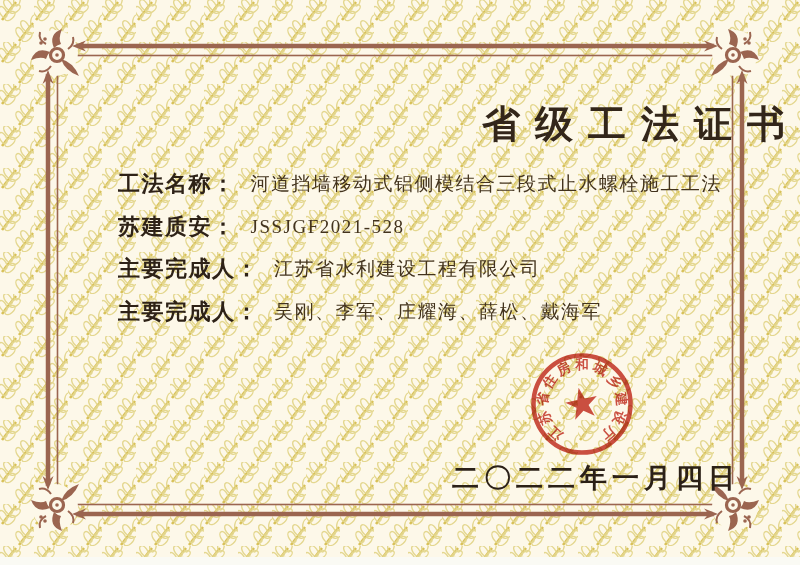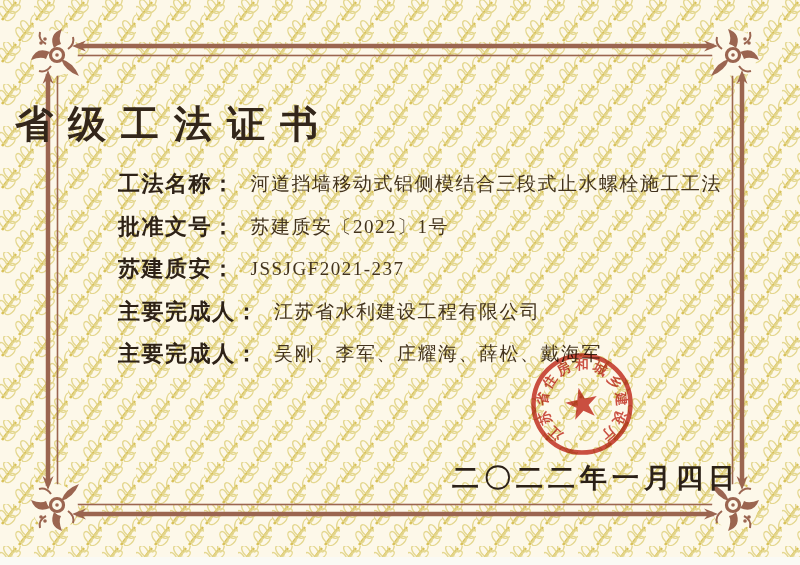--- a/index.html
+++ b/index.html
@@ -3,21 +3,21 @@
 <meta charset="utf-8">
 <style>
   html,body{margin:0;padding:0;background:#e9e6da;}
   .stage{
     position:relative;width:800px;height:565px;overflow:hidden;
     background:#fdf8e9;
     font-family:"Liberation Serif","DejaVu Serif",serif;
   }
   .bg{position:absolute;left:0;top:0;width:800px;height:565px;}
   .title{
-    position:absolute;top:99px;left:0;width:100%;text-align:left;
+    position:absolute;top:99px;left:0;width:100%;text-align:right;
     font-weight:bold;font-size:38px;letter-spacing:15px;text-indent:15px;
     color:#33261a;
   }
   .fields{position:absolute;left:118px;top:169px;width:620px;}
   .row{display:flex;align-items:center;height:30px;margin-bottom:12.5px;}
   .label{
     font-size:22px;font-weight:bold;color:#2e2217;
     letter-spacing:1.5px;white-space:nowrap;
   }
   .value{
@@ -88,26 +88,22 @@
   </svg>
 
   <div class="title">省级工法证书</div>
 
   <div class="fields">
     <div class="row">
       <span class="label">工法名称：</span>
       <span class="value">河道挡墙移动式铝侧模结合三段式止水螺栓施工工法</span>
     </div>
     <div class="row">
-      <span class="label">批准文号：</span>
-      <span class="value">苏建质安〔2022〕1号</span>
-    </div>
-    <div class="row">
       <span class="label">苏建质安：</span>
-      <span class="value">JSSJGF2021-237</span>
+      <span class="value">JSSJGF2021-528</span>
     </div>
     <div class="row">
       <span class="label">主要完成人：</span>
       <span class="value">江苏省水利建设工程有限公司</span>
     </div>
     <div class="row">
       <span class="label">主要完成人：</span>
       <span class="value">吴刚、李军、庄耀海、薛松、戴海军</span>
     </div>
   </div>

